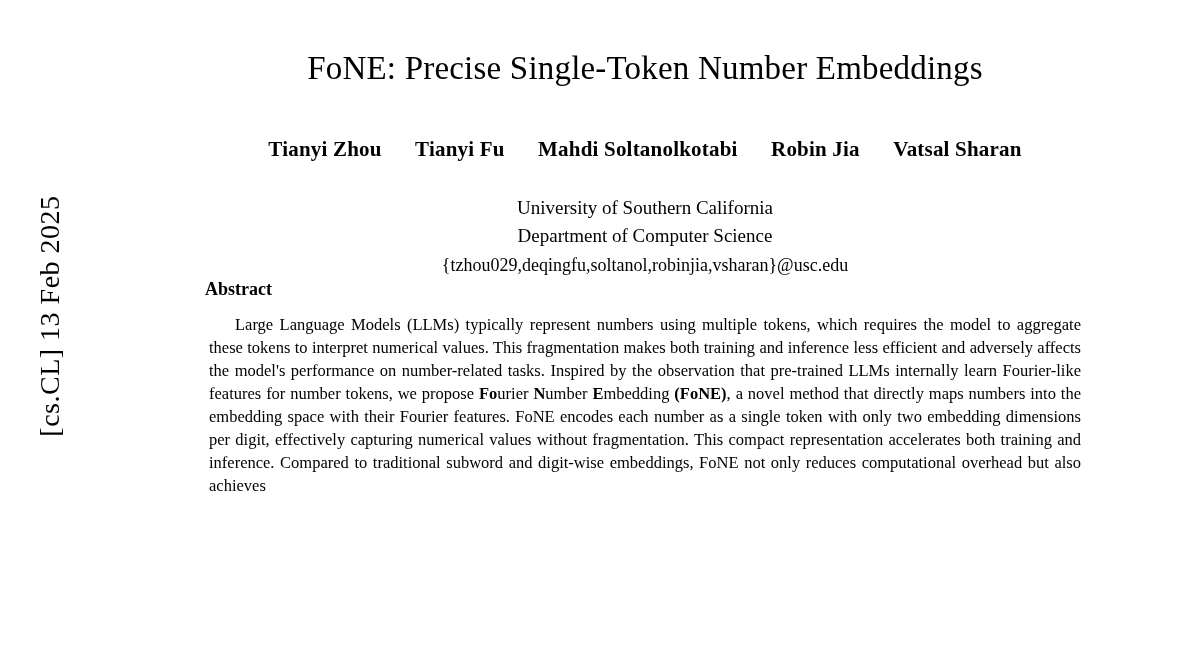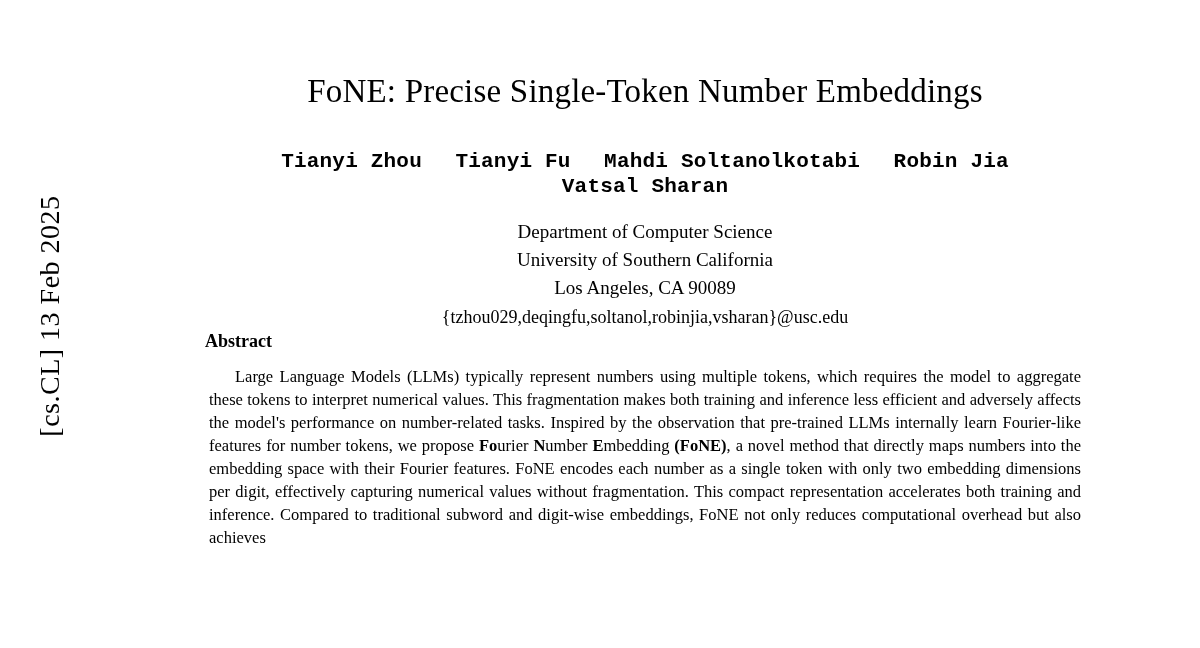--- a/index.html
+++ b/index.html
@@ -43,44 +43,43 @@
     position: absolute;
     left: 90px;
     top: 0;
     width: 1110px;
     height: 648px;
   }
 
   .paper-body {
     width: 880px;
     margin: 0 auto;
-    padding-top: 70px;
+    padding-top: 47px;
   }
 
   .title {
     font-size: 33px;
     line-height: 1.33;
     text-align: center;
     font-weight: normal;
     margin: 0 0 0 0;
     letter-spacing: 0.2px;
   }
 
   .authors {
     margin-top: 34px;
     text-align: center;
     font-size: 21px;
     font-weight: bold;
     letter-spacing: 0.2px;
   }
   .authors .author {
     display: inline-block;
-    margin: 0 14px;
+    margin: 12px 14px;
     white-space: nowrap;
-    font-family: Liberation Mono, monospace;
   }
 
   .affiliation {
     margin-top: 20px;
     text-align: center;
     font-size: 19px;
     line-height: 1.48;
   }
 
   .email {
@@ -130,23 +129,22 @@
 
     <div class="authors">
       <span class="author">Tianyi Zhou</span>
       <span class="author">Tianyi Fu</span>
       <span class="author">Mahdi Soltanolkotabi</span>
       <span class="author">Robin Jia</span>
       <span class="author">Vatsal Sharan</span>
     </div>
 
     <div class="affiliation">
+      <div>University of Southern California</div>
       <div>Department of Computer Science</div>
-      <div>University of Southern California</div>
-      <div>Los Angeles, CA 90089</div>
     </div>
 
     <div class="email">
       <span class="mono">{tzhou029,deqingfu,soltanol,robinjia,vsharan}@usc.edu</span>
     </div>
 
     <div class="abstract-heading">Abstract</div>
 
     <div class="abstract-body">
       <p><span>Large Language Models (LLMs) typically represent numbers using multiple tokens, which requires the model to aggregate these tokens to interpret numerical values. This fragmentation makes both training and inference less efficient and adversely affects the model's performance on number-related tasks. Inspired by the observation that pre-trained LLMs internally learn Fourier-like features for number tokens, we propose </span><b>Fo</b><span>urier </span><b>N</b><span>umber </span><b>E</b><span>mbedding </span><b>(FoNE)</b><span>, a novel method that directly maps numbers into the embedding space with their Fourier features. FoNE encodes each number as a single token with only two embedding dimensions per digit, effectively capturing numerical values without fragmentation. This compact representation accelerates both training and inference. Compared to traditional subword and digit-wise embeddings, FoNE not only reduces computational overhead but also achieves</span></p>

